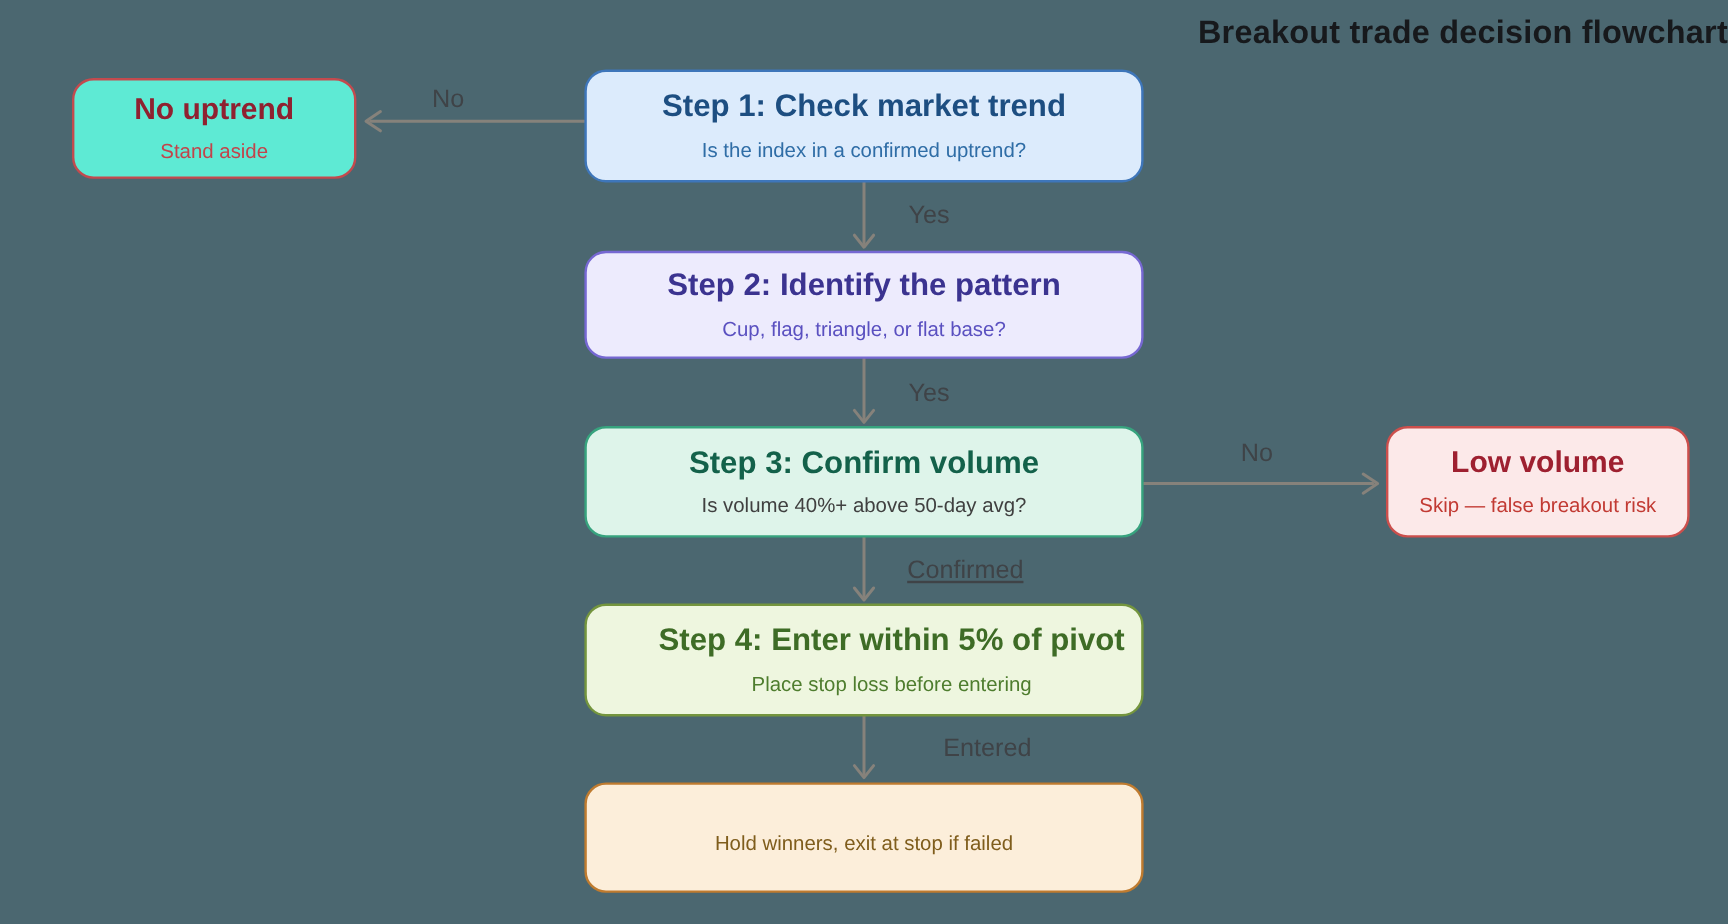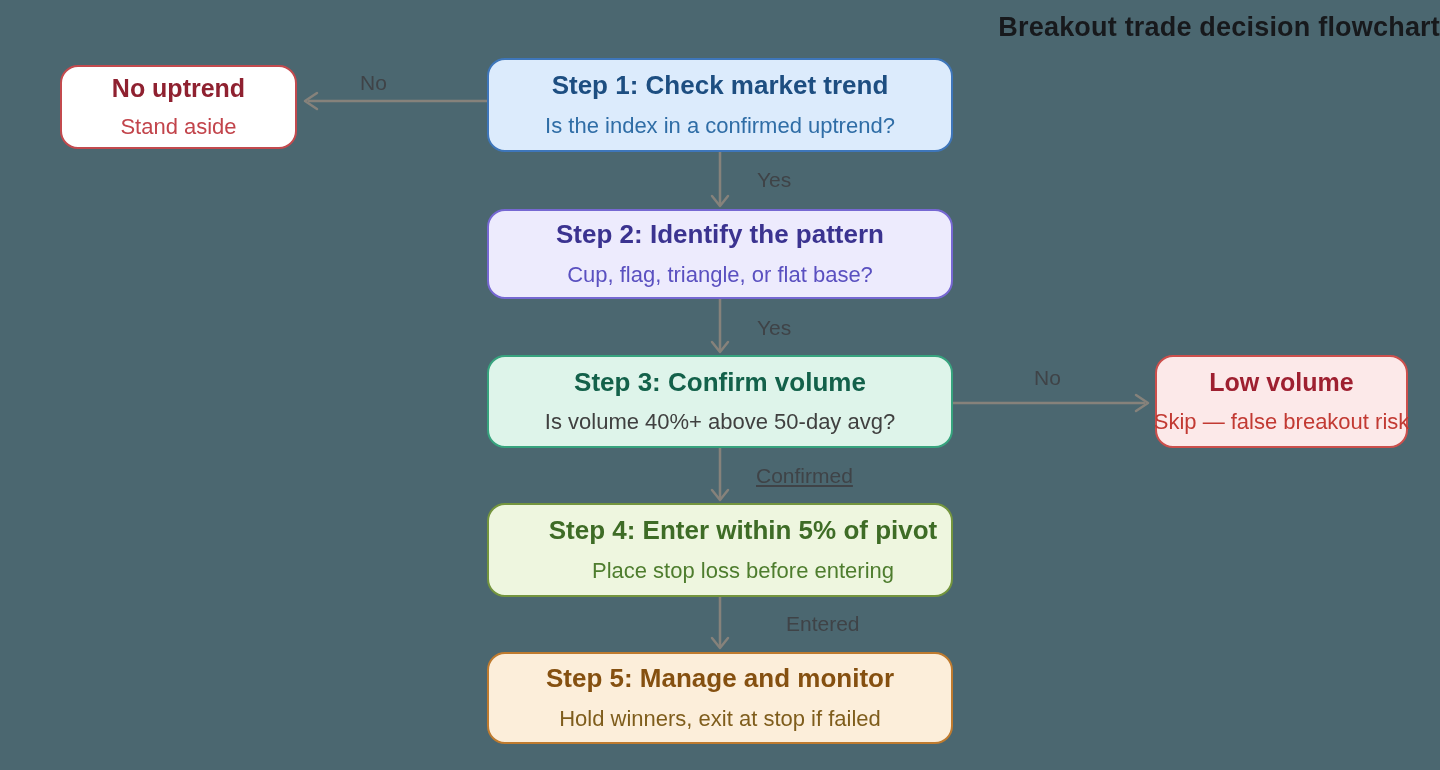--- a/index.html
+++ b/index.html
@@ -37,21 +37,21 @@
     justify-content: center;
     text-align: center;
     line-height: 1.22;
   }
   .node-title {
     font-weight: 700;
     font-size: 26px;
     white-space: nowrap;
   }
   .node-sub {
-    font-size: 22px;
+    font-size: 17px;
     white-space: nowrap;
     margin-top: 11px;
   }
   .side .node-title { font-size: 25px; }
   .edge-label {
     position: absolute;
     font-size: 21px;
     font-weight: 500;
     white-space: nowrap;
   }
@@ -121,25 +121,24 @@
     <div class="node-title" style="color: rgb(19, 97, 74);">Step 3: Confirm volume</div>
     <div class="node-sub" style="color: #404040; text-align: center;">Is volume 40%+ above 50-day avg?</div>
   </div>
 
   <div class="node" id="n-step4" style="background: rgb(238, 246, 223); border-color: rgb(116, 149, 62);">
     <div class="node-title" style="color: rgb(62, 108, 38);">Step 4: Enter within 5% of pivot</div>
     <div class="node-sub" style="color: rgb(78, 125, 46);">Place stop loss before entering</div>
   </div>
 
   <div class="node" id="n-step5" style="background: rgb(252, 238, 218); border-color: rgb(191, 123, 47);">
-    <div class="node-title" style="color: rgb(133, 80, 16);">Step 5: Manage and monitor</div>
     <div class="node-sub" style="color: rgb(127, 93, 28);">Hold winners, exit at stop if failed</div>
   </div>
 
-  <div class="node side" id="n-noup" style="background: #ffffff; border-color: rgb(195, 74, 78);">
+  <div class="node side" id="n-noup" style="background: #5eead4; border-color: rgb(195, 74, 78);">
     <div class="node-title" style="color: rgb(143, 33, 48);">No uptrend</div>
     <div class="node-sub" style="color: rgb(194, 68, 75);">Stand aside</div>
   </div>
 
   <div class="node side" id="n-lowvol" style="background: rgb(252, 233, 233); border-color: rgb(204, 79, 76);">
     <div class="node-title" style="color: rgb(158, 32, 48);">Low volume</div>
     <div class="node-sub" style="color: rgb(194, 58, 51);">Skip — false breakout risk</div>
   </div>
 
 </div>

